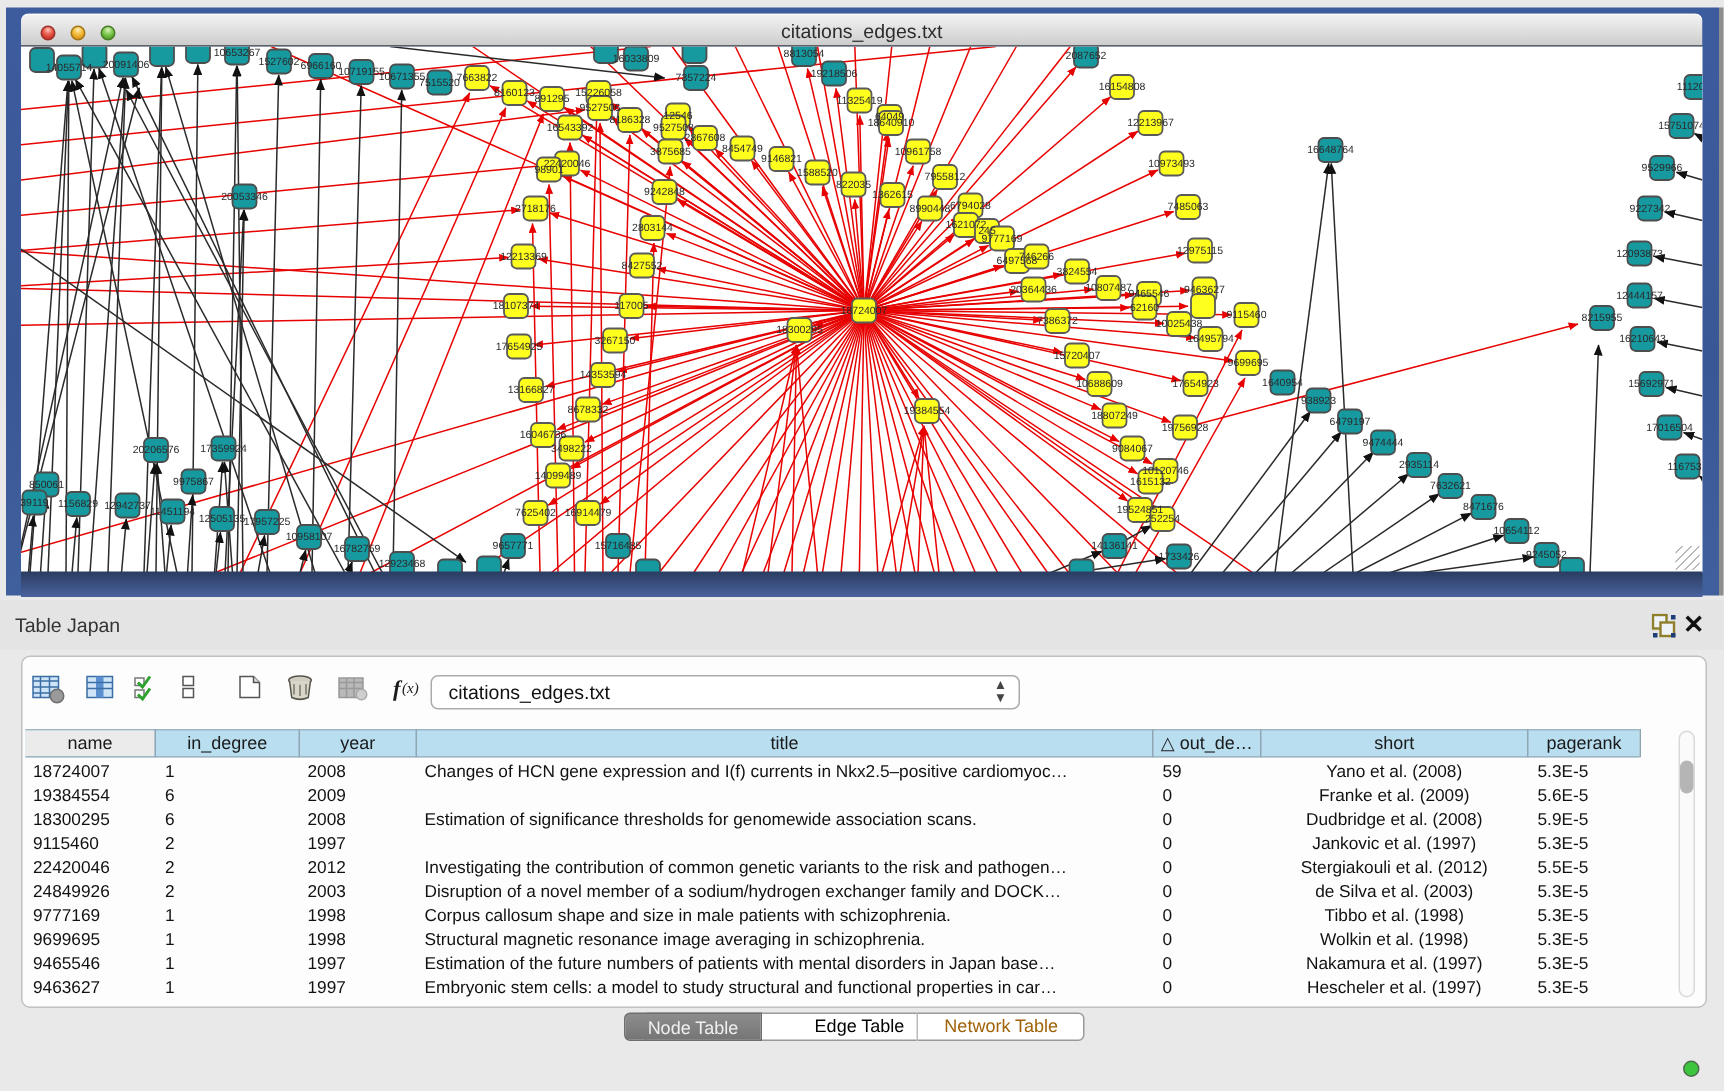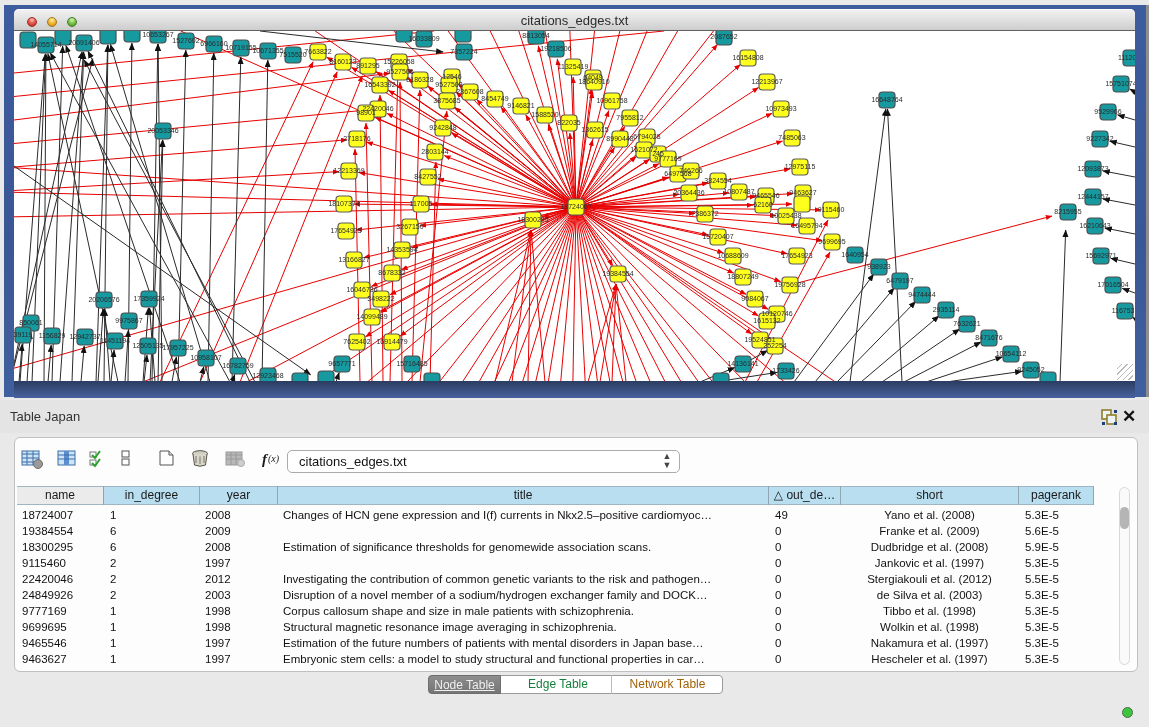--- a/index.html
+++ b/index.html
@@ -32,22 +32,22 @@
 .th { position:absolute; top:488px; font-size:12px; color:#1a1a1a; text-align:center; }
 .trow { position:absolute; left:17px; width:1100px; height:16px; font-size:11.5px; color:#111; white-space:nowrap; }
 .trow span { position:absolute; top:2px; }
 .c-name { left:5px; } .c-ind { left:93px; } .c-year { left:188px; }
 .c-title { left:266px; width:490px; overflow:hidden; } .c-out { left:758px; }
 .c-short { left:824px; width:177px; text-align:center; } .c-pr { left:1008px; }
 #vscroll { left:1119px; top:487px; width:11px; height:178px; background:#fafafa; border:1px solid #d9d9d9; border-radius:6px;}
 #vthumb { left:1120px; top:507px; width:9px; height:22px; background:#b5b5b5; border-radius:5px; }
 #tabs { left:428px; top:675px; width:295px; height:19px; border:1px solid #9a9a9a; border-radius:4px; background:#fff; overflow:hidden; }
 .tab { position:absolute; top:675px; height:19px; font-size:12px; line-height:19px; text-align:center; }
-#tab1 { left:428px; width:73px; background:linear-gradient(180deg,#8d8d8d,#757575); color:#efefef; border-radius:4px 0 0 4px; border:1px solid #6e6e6e;text-decoration:underline;}
-#tab2 { left:512px; width:92px; color:#15803d; }
+#tab1 { left:416px; width:92px; background:linear-gradient(180deg,#8d8d8d,#757575); color:#efefef; border-radius:4px 0 0 4px; border:1px solid #6e6e6e;}
+#tab2 { left:527px; width:92px; color:#000000; }
 #tab3 { left:611px; width:112px; color:#a16207; border-left:1px solid #bbb; }
 #mem { left:1059px; top:708px; font-size:11px; color:#222;margin-top:32px; }
 #memdot { left:1122px; top:707px; width:11px; height:11px; border-radius:50%; background:#3ec53e; border:1px solid #4e6e4e; }
 </style></head>
 <body>
 <div id="stage">
   <div class="abs" id="frame"></div>
   <div class="abs" id="rstrip"></div>
   <div class="abs" id="canvas"><svg id="net" width="1121" height="351" viewBox="14 31 1121 351">
 <defs>
@@ -621,21 +621,21 @@
     <line x1="823.5" y1="0" x2="823.5" y2="19"></line>
         <line x1="1001.5" y1="0" x2="1001.5" y2="19"></line>
     <line x1="1076.5" y1="0" x2="1076.5" y2="19"></line>
       </g>
     </svg>
   <div class="trow" style="top:507px">
 <span class="c-name">18724007</span>
       <span class="c-ind">1</span>
       <span class="c-year">2008</span>
 <span class="c-title">Changes of HCN gene expression and I(f) currents in Nkx2.5–positive cardiomyoc…</span>
-      <span class="c-out">49</span>
+      <span class="c-out">59</span>
       <span class="c-short">Yano et al. (2008)</span>
 <span class="c-pr">5.3E-5</span>
     </div>
 <div class="trow" style="top:523px">
 <span class="c-name">19384554</span>
       <span class="c-ind">6</span>
       <span class="c-year">2009</span>
       <span class="c-out">0</span>
       <span class="c-short">Franke et al. (2009)</span>
 <span class="c-pr">5.6E-5</span>

